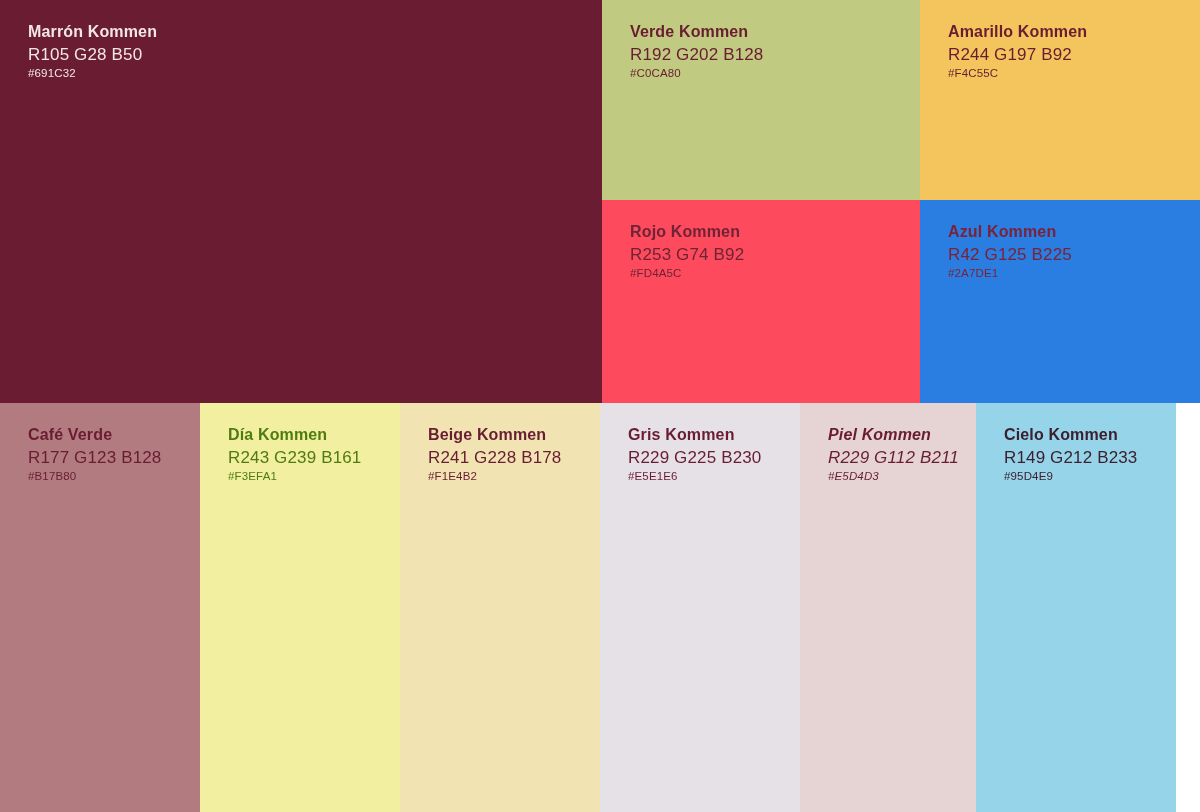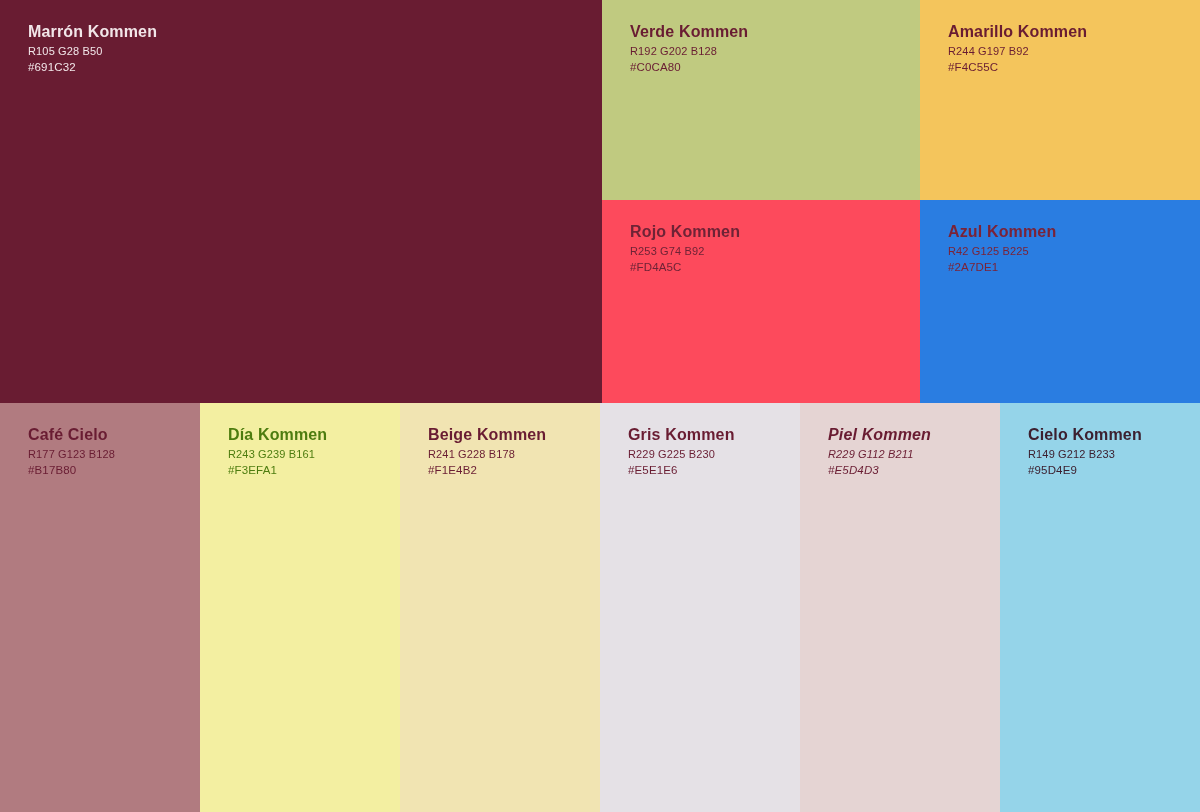--- a/index.html
+++ b/index.html
@@ -37,21 +37,21 @@
   .swatch-name {
     display: block;
     font-size: 16px;
     font-weight: bold;
     letter-spacing: 0.15px;
     margin-bottom: 6px;
   }
 
   .swatch-rgb {
     display: block;
-    font-size: 11px;
+    font-size: 17px;
     font-weight: normal;
     letter-spacing: 0.15px;
     margin-bottom: 5px;
   }
 
   .swatch-hex {
     display: block;
     font-size: 11.5px;
     font-weight: normal;
     letter-spacing: 0.15px;
@@ -94,21 +94,21 @@
   .sw-bottom {
     top: 403px;
     height: 409px;
     width: 200px;
   }
   .sw-cafe     { left: 0px; }
   .sw-dia      { left: 200px; }
   .sw-beige    { left: 400px; }
   .sw-gris     { left: 600px; }
   .sw-piel     { left: 800px; font-style: italic; }
-  .sw-cielo    { left: 1000px; }
+  .sw-cielo    { left: 976px; }
 </style>
 </head>
 <body>
 
 <div class="palette-board">
 
   <div class="swatch sw-marron" style="background-color: rgb(105, 28, 50); color: rgb(242, 230, 233);">
     <div class="swatch-label">
       <span class="swatch-name">Marrón Kommen</span>
       <span class="swatch-rgb">R105 G28 B50</span>
@@ -143,21 +143,21 @@
   <div class="swatch sw-azul" style="background-color: rgb(42, 125, 225); color: rgb(122, 35, 56);">
     <div class="swatch-label">
       <span class="swatch-name">Azul Kommen</span>
       <span class="swatch-rgb">R42 G125 B225</span>
       <span class="swatch-hex">#2A7DE1</span>
     </div>
   </div>
 
   <div class="swatch sw-bottom sw-cafe" style="background-color: rgb(177, 123, 128); color: rgb(105, 28, 50);">
     <div class="swatch-label">
-      <span class="swatch-name">Café Cielo</span>
+      <span class="swatch-name">Café Verde</span>
       <span class="swatch-rgb">R177 G123 B128</span>
       <span class="swatch-hex">#B17B80</span>
     </div>
   </div>
 
   <div class="swatch sw-bottom sw-dia" style="background-color: rgb(243, 239, 161); color: #4d7c0f;">
     <div class="swatch-label">
       <span class="swatch-name">Día Kommen</span>
       <span class="swatch-rgb">R243 G239 B161</span>
       <span class="swatch-hex">#F3EFA1</span>

